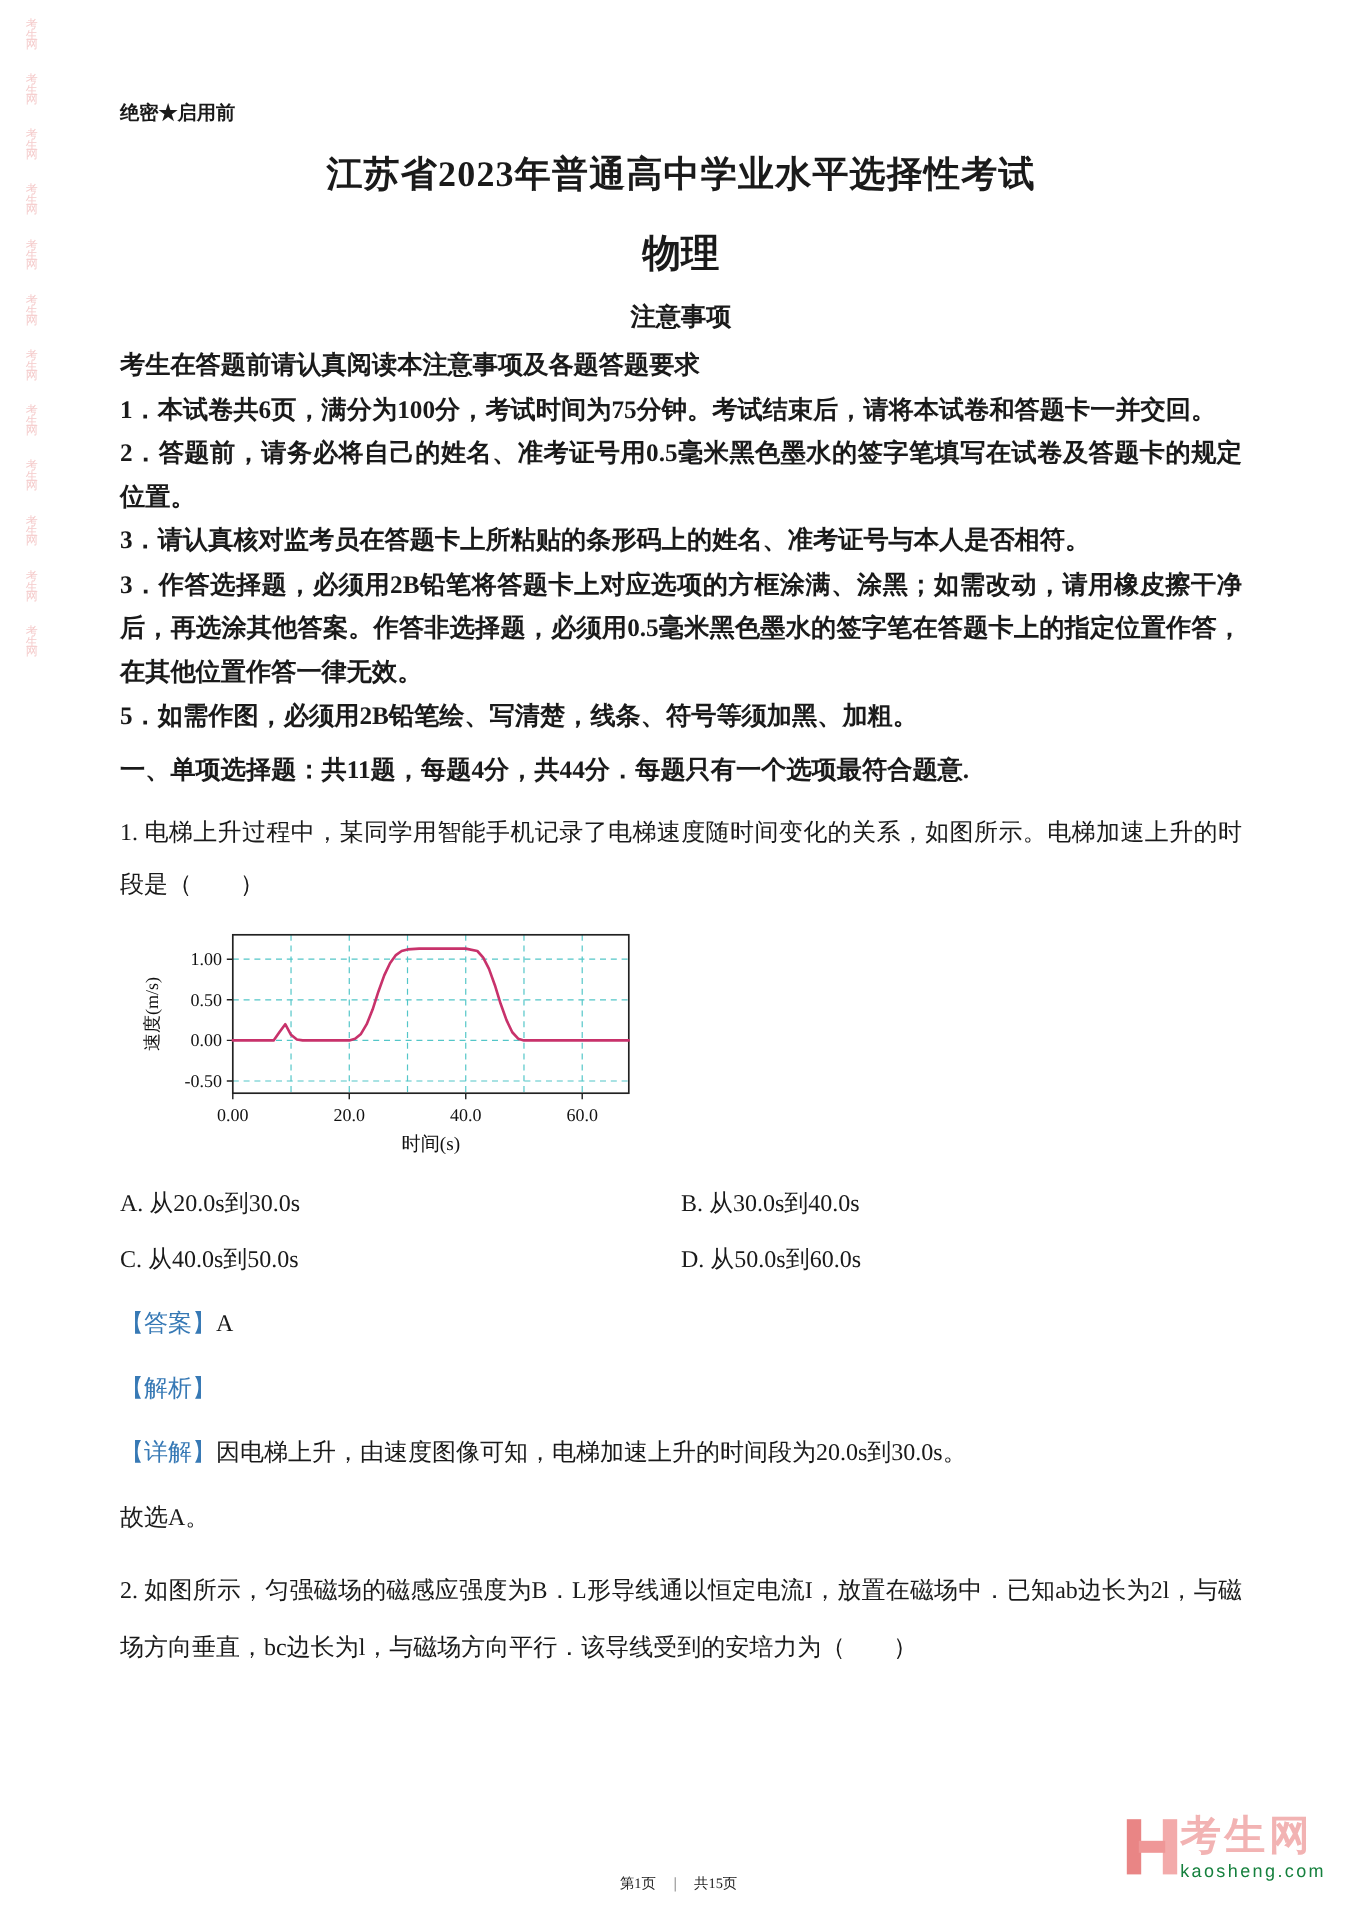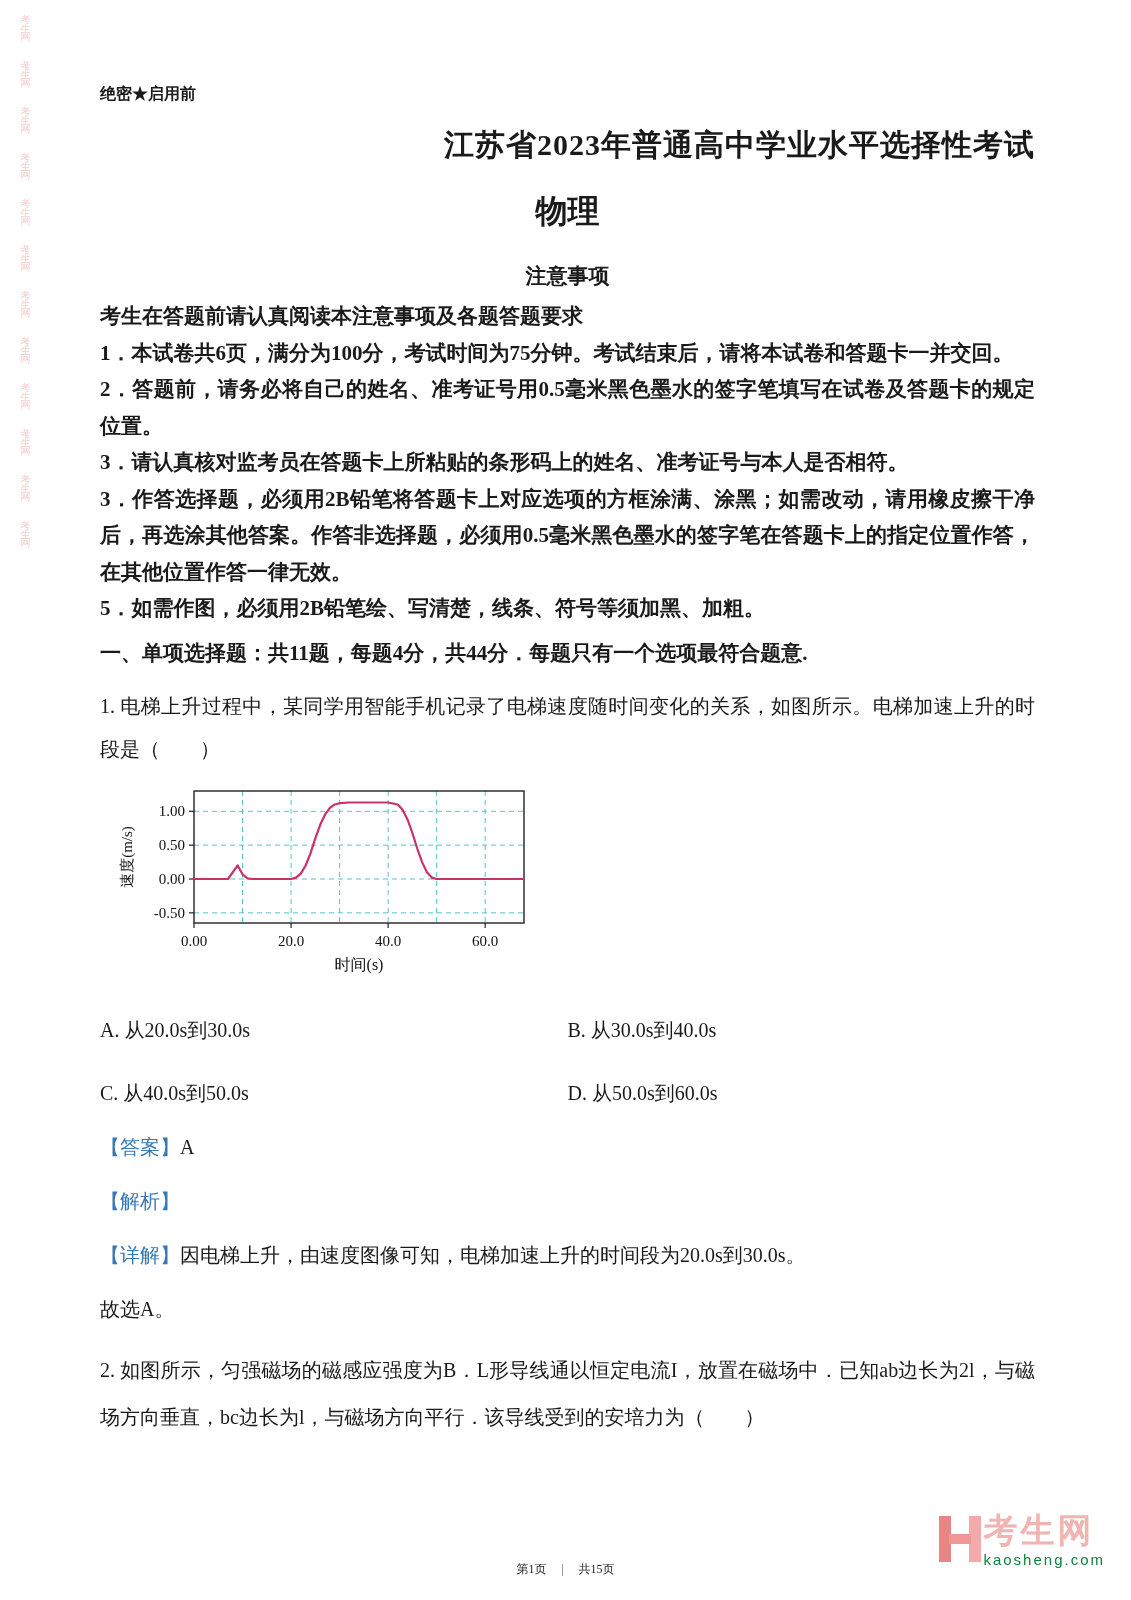--- a/index.html
+++ b/index.html
@@ -3,31 +3,31 @@
 <meta charset="utf-8">
 <style>
   html,body{margin:0;padding:0;}
   body{
     width:1131px;height:1600px;position:relative;background:#ffffff;
     font-family:"Liberation Serif","DejaVu Serif",serif;color:#1a1a1a;
     overflow:hidden;
   }
   .content{position:absolute;left:100px;right:96px;top:84px;}
   .classification{font-size:16px;font-weight:bold;}
-  .title{text-align:right;font-size:30px;font-weight:bold;margin-top:20px;letter-spacing:1px;}
+  .title{text-align:center;font-size:30px;font-weight:bold;margin-top:20px;letter-spacing:1px;}
   .subject{text-align:center;font-size:32px;font-weight:bold;margin-top:24px;}
-  .notice-title{text-align:center;font-size:21px;font-weight:bold;margin-top:28px;}
+  .notice-title{text-align:center;font-size:21px;font-weight:bold;margin-top:16px;}
   .notice{margin-top:8px;}
   .notice p{font-size:21px;font-weight:bold;margin:0;line-height:1.74;text-align:justify;}
   .section-title{font-size:21px;font-weight:bold;margin:8px 0 0 0;line-height:1.74;}
   .stem{font-size:20px;font-weight:normal;margin:14px 0 0 0;line-height:2.15;text-align:justify;}
   .chart-wrap{margin:10px 0 0 16px;}
   .chart-wrap svg{display:block;}
   .options{margin-top:18px;font-size:20px;}
-  .opt-row{display:flex;margin-top:36px;}
+  .opt-row{display:flex;margin-top:20px;}
   .opt{width:50%;}
   .answer-line{font-size:20px;margin:26px 0 0 0;line-height:1.4;}
   .tag{color:#3779b5;}
   .q2{margin-top:24px;line-height:2.35;}
   .footer{position:absolute;bottom:22px;left:0;width:100%;text-align:center;font-size:12px;color:#222;}
   .footer .sep{margin:0 10px;color:#777;}
   .side-watermark{
     position:absolute;left:20px;top:6px;height:880px;
     writing-mode:vertical-rl;text-orientation:upright;
     color:#f5cccc;font-size:10px;letter-spacing:9px;line-height:1;

